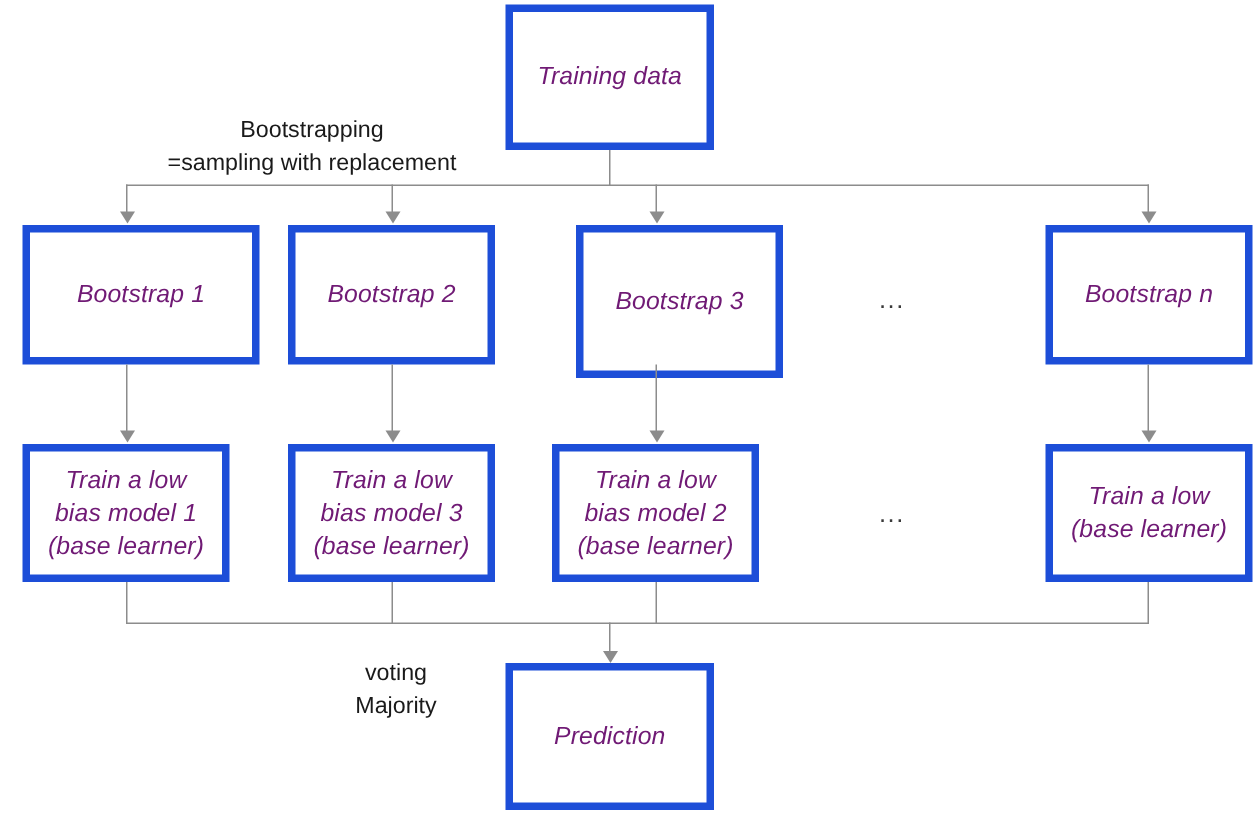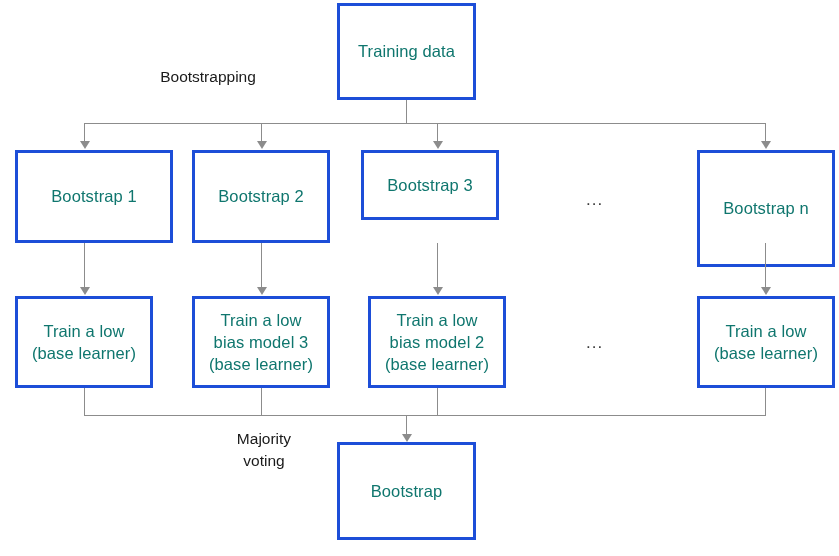--- a/index.html
+++ b/index.html
@@ -14,44 +14,46 @@
   #diagram {
     position: relative;
     width: 839px;
     height: 556px;
     background: #ffffff;
     overflow: hidden;
   }
   .node {
     position: absolute;
     box-sizing: border-box;
-    border: 3px solid #1d4ed8;
+    border: 5px solid #1d4ed8;
     background: #ffffff;
     display: flex;
     align-items: center;
     justify-content: center;
     text-align: center;
     font-size: 16.5px;
     line-height: 1.35;
-    color: #0f766e;
+    color: #701a75;
     letter-spacing: 0.1px;
+    font-style: italic;
   }
   .node .lines {
     display: block;
     width: 100%;
   }
   .node .ln { display: block; white-space: nowrap; }
 
   .label {
     position: absolute;
     font-size: 15.5px;
     line-height: 1.42;
     color: #1a1a1a;
     text-align: center;
     white-space: nowrap;
+    margin-top: 10px;
   }
   .label .ln { display: block; }
 
   .ellipsis {
     position: absolute;
     font-size: 17px;
     color: #3a3a3a;
     line-height: 1;
     letter-spacing: 1px;
   }
@@ -96,55 +98,57 @@
   <div class="arrowhead" style="left:257px; top:141px;"></div>
 
   <div class="vline" style="left:437px; top:123px; height:19px;"></div>
   <div class="arrowhead" style="left:433px; top:141px;"></div>
 
   <div class="vline" style="left:765px; top:123px; height:19px;"></div>
   <div class="arrowhead" style="left:761px; top:141px;"></div>
 
   <div class="label" style="left:105px; top:66px; width:206px;">
     <span class="ln">Bootstrapping</span>
+    <span class="ln">=sampling with replacement</span>
   </div>
 
   <div class="node" style="left:15px; top:150px; width:158px; height:93px;">
     <span class="lines">Bootstrap 1</span>
   </div>
 
   <div class="node" style="left:192px; top:150px; width:138px; height:93px;">
     <span class="lines">Bootstrap 2</span>
   </div>
 
-  <div class="node" style="left:361px; top:150px; width:138px; height:70px;">
+  <div class="node" style="left:384px; top:150px; width:138px; height:102px;">
     <span class="lines">Bootstrap 3</span>
   </div>
 
   <div class="ellipsis" style="left:586px; top:191px;">...</div>
 
-  <div class="node" style="left:697px; top:150px; width:138px; height:117px;">
+  <div class="node" style="left:697px; top:150px; width:138px; height:93px;">
     <span class="lines">Bootstrap n</span>
   </div>
 
   <div class="vline" style="left:84px; top:243px; height:45px;"></div>
   <div class="arrowhead" style="left:80px; top:287px;"></div>
 
   <div class="vline" style="left:261px; top:243px; height:45px;"></div>
   <div class="arrowhead" style="left:257px; top:287px;"></div>
 
   <div class="vline" style="left:437px; top:243px; height:45px;"></div>
   <div class="arrowhead" style="left:433px; top:287px;"></div>
 
   <div class="vline" style="left:765px; top:243px; height:45px;"></div>
   <div class="arrowhead" style="left:761px; top:287px;"></div>
 
   <div class="node" style="left:15px; top:296px; width:138px; height:92px;">
     <span class="lines">
       <span class="ln">Train a low</span>
+      <span class="ln">bias model 1</span>
       <span class="ln">(base learner)</span>
     </span>
   </div>
 
   <div class="node" style="left:192px; top:296px; width:138px; height:92px;">
     <span class="lines">
       <span class="ln">Train a low</span>
       <span class="ln">bias model 3</span>
       <span class="ln">(base learner)</span>
     </span>
@@ -171,21 +175,21 @@
   <div class="vline" style="left:261px; top:388px; height:28px;"></div>
   <div class="vline" style="left:437px; top:388px; height:28px;"></div>
   <div class="vline" style="left:765px; top:388px; height:28px;"></div>
 
   <div class="hline" style="left:84px; top:415px; width:682px;"></div>
 
   <div class="vline" style="left:406px; top:415px; height:20px;"></div>
   <div class="arrowhead" style="left:402px; top:434px;"></div>
 
   <div class="label" style="left:205px; top:428px; width:118px;">
+    <span class="ln">voting</span>
     <span class="ln">Majority</span>
-    <span class="ln">voting</span>
   </div>
 
   <div class="node" style="left:337px; top:442px; width:139px; height:98px;">
-    <span class="lines">Bootstrap</span>
+    <span class="lines">Prediction</span>
   </div>
 
 </div>
 
 </body></html>

